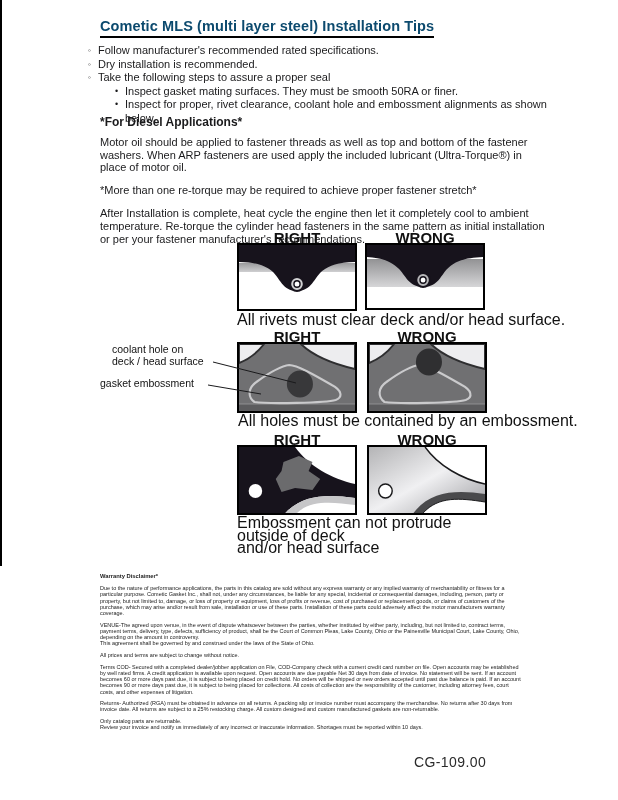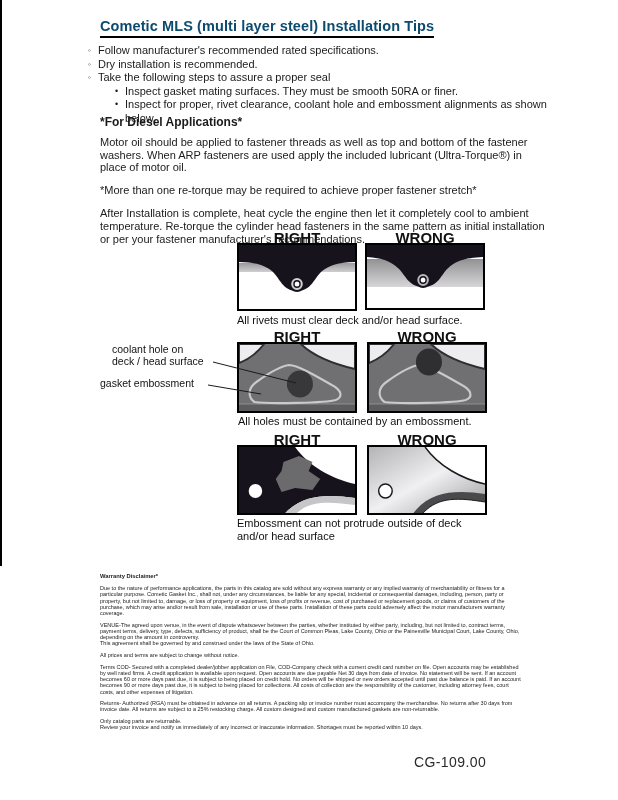--- a/index.html
+++ b/index.html
@@ -19,21 +19,21 @@
   .bullet-row{display:flex;align-items:flex-start;}
   .bullet-marker{width:10px;font-size:8px;line-height:13.5px;flex:0 0 10px;}
   .sub .bullet-marker{font-size:9px;}
   .sub{margin-left:27px;}
   #diesel-block{left:100px;top:116px;width:445px;font-size:11px;line-height:12.8px;}
   #diesel-heading{font-size:12px;font-weight:bold;margin:0 0 7px 0;}
   #diesel-block p{margin:0 0 10px 0;}
   .dlabel{font-size:15px;font-weight:bold;text-align:center;width:120px;color:#111;}
   .panel{border:2px solid #000;box-sizing:border-box;background:#fff;}
   .panel svg{display:block;width:100%;height:100%;}
-  .caption{font-size:11px;color:#111;line-height:12.5px;}
+  .caption{font-size:16px;color:#111;line-height:12.5px;}
   .side-label{font-size:10.5px;line-height:11.5px;text-align:left;color:#111;}
   #leader-overlay{pointer-events:none;z-index:5;}
   #legal-block{left:100px;top:573px;width:424px;font-size:5.5px;line-height:6.2px;color:#222;}
   #legal-heading{font-weight:bold;font-size:5.8px;margin:0 0 6px 0;}
   #legal-block p{margin:0 0 5.5px 0;}
   #legal-block p.nogap{margin:0;}
   #legal-block p.aftergap{margin:0 0 5.5px 0;}
   #page-number{left:386px;top:754px;font-size:14px;color:#2a2a2a;letter-spacing:0.4px;margin-left:28px;}
 </style>
 </head>

